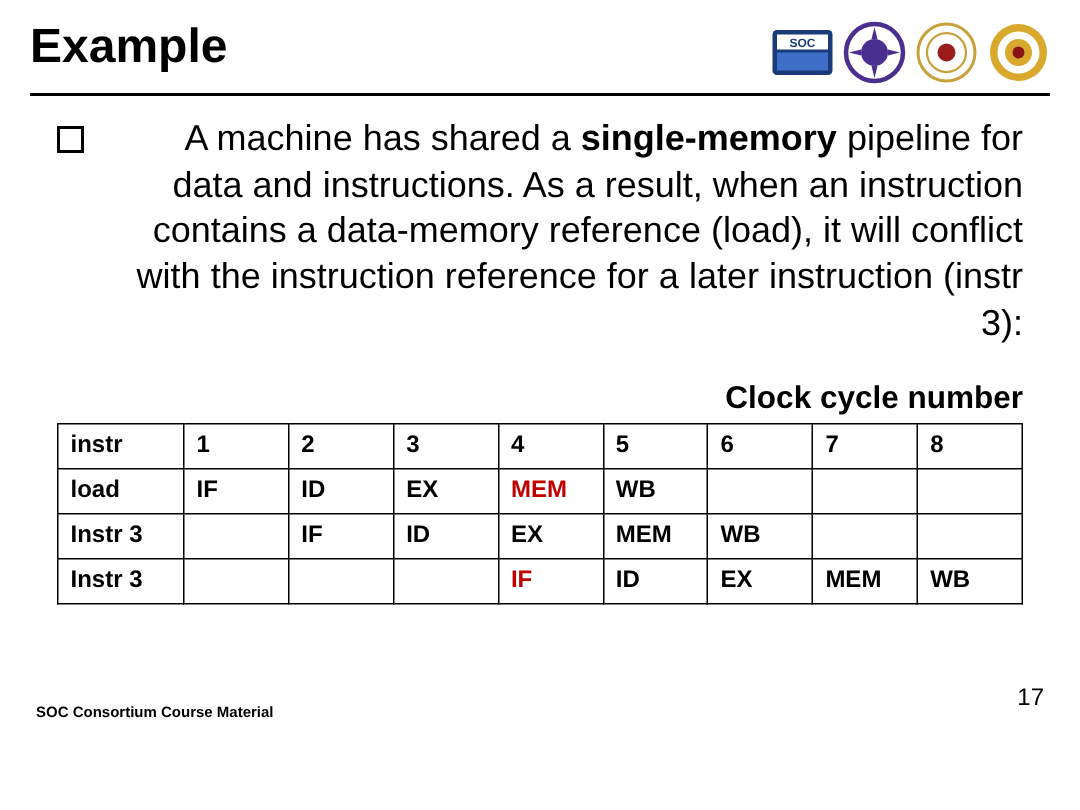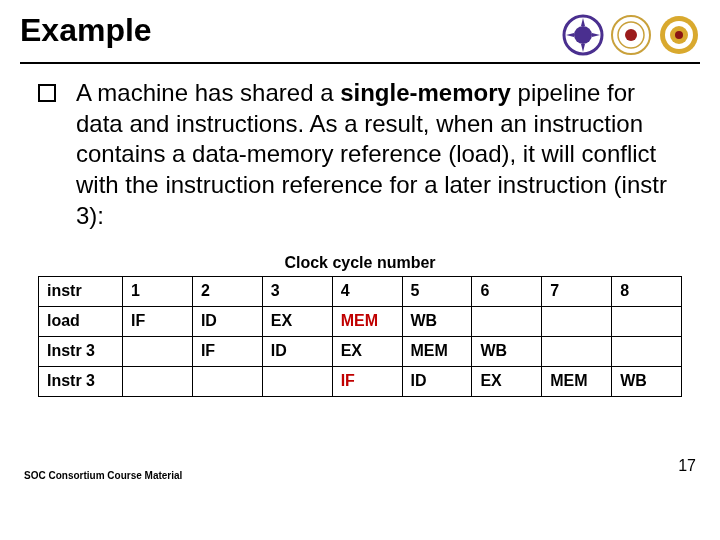--- a/index.html
+++ b/index.html
@@ -4,41 +4,49 @@
 <style>
   * { box-sizing: border-box; margin: 0; padding: 0; }
   html, body { width: 720px; height: 540px; background: #fff; font-family: Arial, Helvetica, sans-serif; color: #000; }
   .slide { width: 720px; height: 495px; position: relative; padding: 12px 20px 0 20px; }
   .title-row { display: flex; align-items: flex-start; justify-content: space-between; }
   .title { font-size: 32px; font-weight: bold; }
   .logos { display: flex; gap: 6px; align-items: center; padding-top: 2px; }
   .logo { width: 42px; height: 42px; display: flex; align-items: center; justify-content: center; }
   .hr { border: none; border-top: 2px solid #000; margin-top: 6px; }
   .body { padding: 14px 18px 0 18px; }
-  .bullet-row { display: flex; align-items: flex-start; gap: 20px; }
+  .bullet-row { display: flex; align-items: flex-start; gap: 20px; text-align: right; }
   .bullet-icon { flex: 0 0 auto; margin-top: 6px; }
   .bullet-text { font-size: 24px; line-height: 1.28; }
   .sm { font-weight: bold; }
   .table-wrap { margin-top: 22px; }
-  .caption { text-align: center; font-size: 16px; font-weight: bold; padding-bottom: 4px; }
+  .caption { text-align: right; font-size: 21px; font-weight: bold; padding-bottom: 4px; }
   table { border-collapse: collapse; width: 100%; table-layout: fixed; }
   th, td { border: 1px solid #000; padding: 5px 8px; font-size: 16px; font-weight: bold; text-align: left; height: 30px; }
   col.c0 { width: 84px; }
   .mem { color: #c00000; }
   .if-hl { color: #c00000; }
   .footer { position: absolute; bottom: 14px; left: 0; width: 100%; text-align: left; font-size: 10px; font-weight: bold; margin-left: 24px; }
   .pagenum { position: absolute; bottom: 20px; right: 24px; font-size: 16px; }
 </style>
 </head>
 <body>
 
 <div class="slide">
   <div class="title-row">
     <div class="title">Example</div>
     <div class="logos">
+      <span class="logo">
+        <svg width="42" height="42" viewBox="0 0 42 42">
+            <rect x="1" y="6" width="40" height="30" rx="3" fill="#1b3a7a"></rect>
+            <rect x="4" y="9" width="34" height="10" fill="#fff"></rect>
+            <text x="21" y="17" font-size="8" text-anchor="middle" fill="#1b3a7a" font-weight="bold">SOC</text>
+            <rect x="4" y="21" width="34" height="12" fill="#3d6fc9"></rect>
+          </svg>
+      </span>
       <span class="logo">
         <svg width="42" height="42" viewBox="0 0 42 42">
             <circle cx="21" cy="21" r="19" fill="none" stroke="#4a2f8f" stroke-width="3"></circle>
             <circle cx="21" cy="21" r="9" fill="#4a2f8f"></circle>
             <path d="M21 4 L23 12 L19 12 Z M21 38 L23 30 L19 30 Z M4 21 L12 23 L12 19 Z M38 21 L30 23 L30 19 Z" fill="#4a2f8f"></path>
           </svg>
       </span>
       <span class="logo">
         <svg width="42" height="42" viewBox="0 0 42 42">
             <circle cx="21" cy="21" r="19" fill="none" stroke="#c9a13b" stroke-width="2"></circle>

